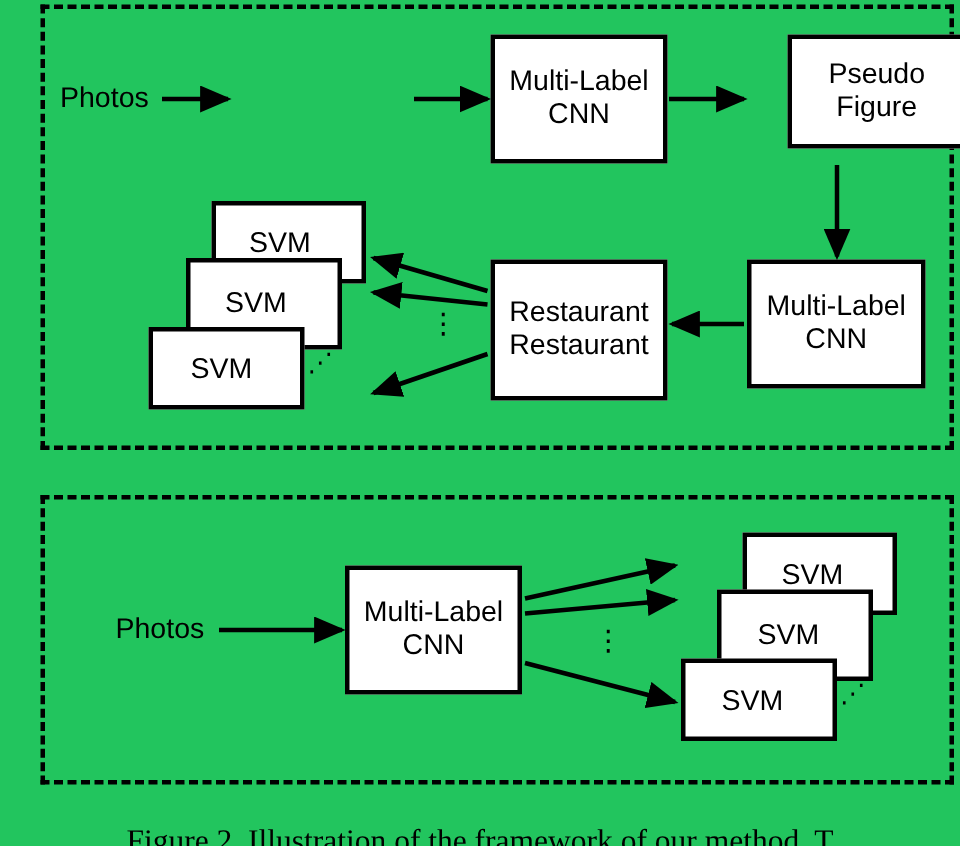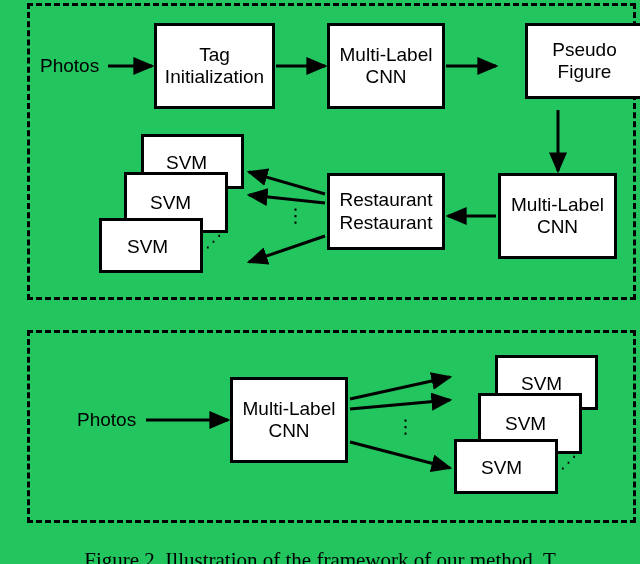--- a/index.html
+++ b/index.html
@@ -83,41 +83,37 @@
 </style>
 </head>
 <body>
 
 <div id="figure-root">
 
   <div class="panel" style="left:27px; top:3px; width:609px; height:297px;"></div>
 
   <div class="free-label" style="left:40px; top:55px;">Photos</div>
 
-  <div class="node-box" style="left:154px; top:23px; width:121px; height:86px;">
-    <span>Tag</span>
-    <span class="line2">Initialization</span>
-  </div>
 
   <div class="node-box" style="left:327px; top:23px; width:118px; height:86px;">
     <span>Multi-Label</span>
     <span class="line2">CNN</span>
   </div>
 
   <div class="node-box" style="left:525px; top:23px; width:119px; height:76px;">
     <span>Pseudo</span>
     <span class="line2">Figure</span>
   </div>
 
   <div class="node-box" style="left:498px; top:173px; width:119px; height:86px;">
     <span>Multi-Label</span>
     <span class="line2">CNN</span>
   </div>
 
-  <div class="node-box" style="left:327px; top:173px; width:118px; height:77px;">
+  <div class="node-box" style="left:327px; top:173px; width:118px; height:94px;">
     <span>Restaurant</span>
     <span class="line2">Restaurant</span>
   </div>
 
   <div class="svm-box" style="left:141px; top:134px; width:103px; height:55px; z-index:1;"></div>
   <div class="svm-label" style="left:166px; top:152px; z-index:2;">SVM</div>
 
   <div class="svm-box" style="left:124px; top:172px; width:104px; height:61px; z-index:3;"></div>
   <div class="svm-label" style="left:150px; top:192px; z-index:4;">SVM</div>
 

